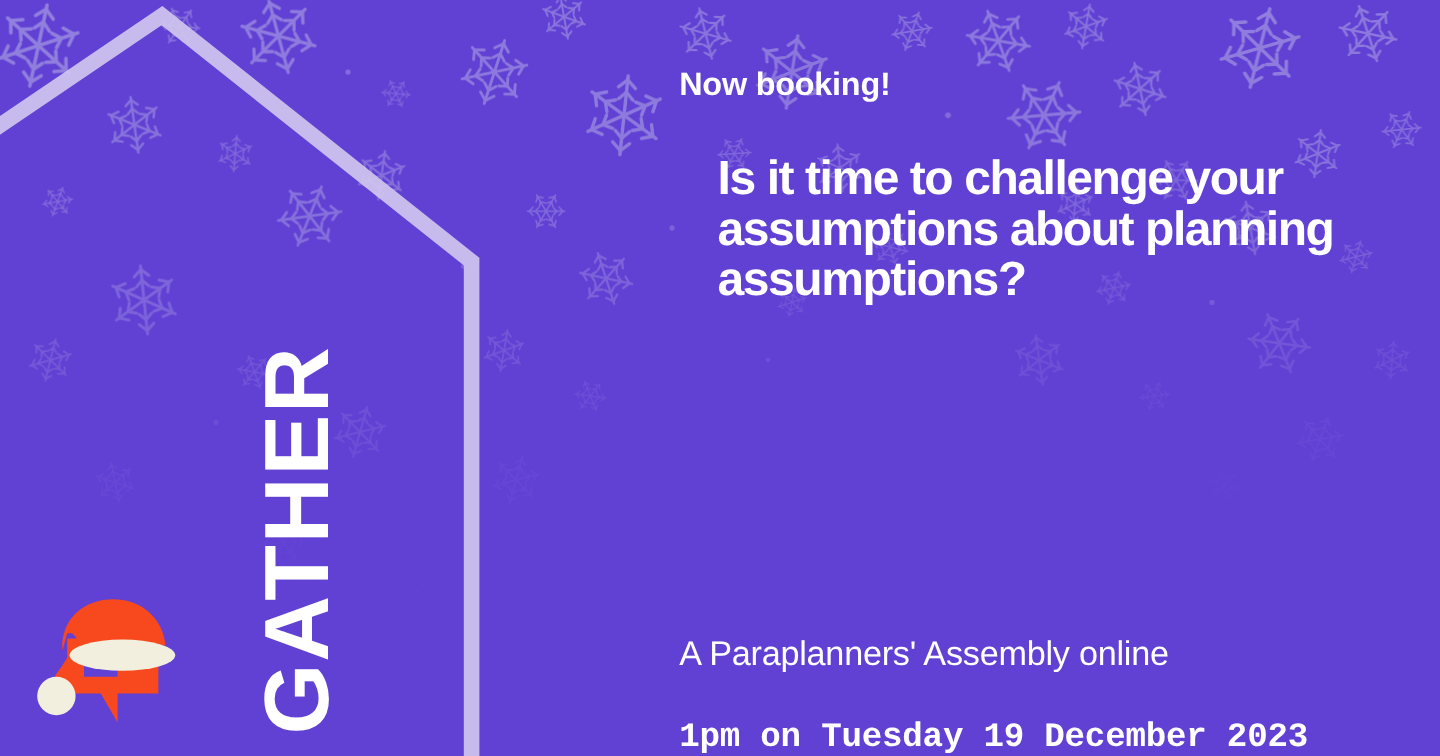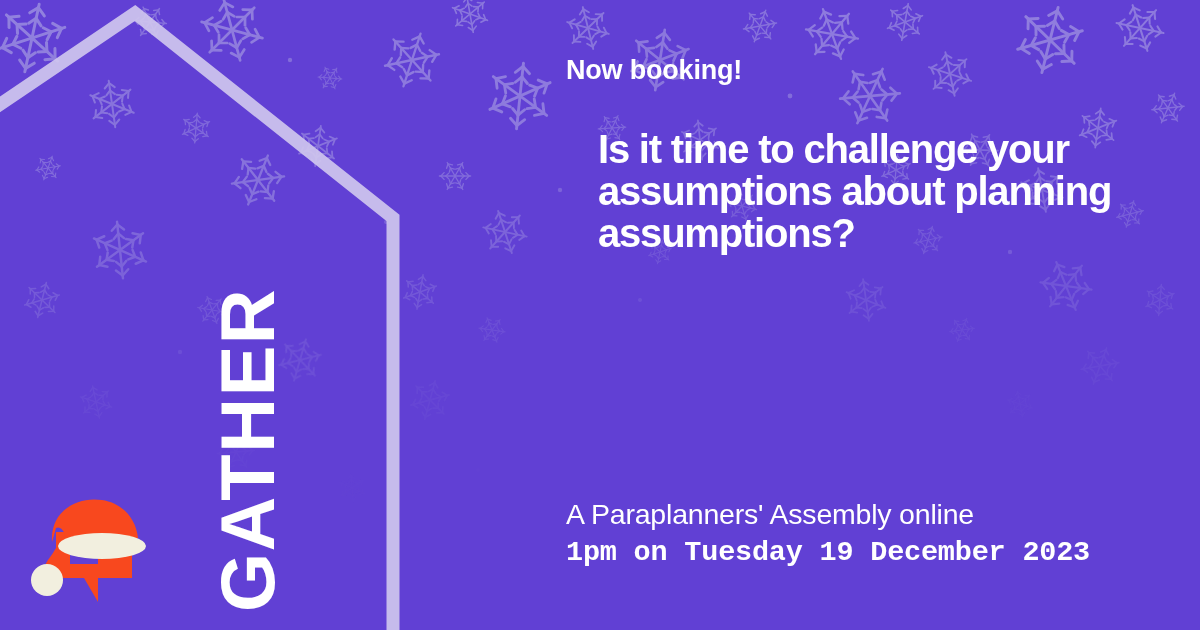--- a/index.html
+++ b/index.html
@@ -103,20 +103,21 @@
     position: absolute;
     top: 496px;
     left: 0;
     width: 560px;
   }
   .subtitle-line {
     font-size: 28.5px;
     line-height: 1.32;
     letter-spacing: -0.2px;
     white-space: nowrap;
+    margin-top: 31px;
   }
   .subtitle-line.regular { font-weight: 400; }
   .subtitle-line.bold    { font-weight: 700; font-family: Liberation Mono, monospace; }
 </style>
 </head>
 <body>
 
 <div class="poster">
 
   <div class="snow-layer">

